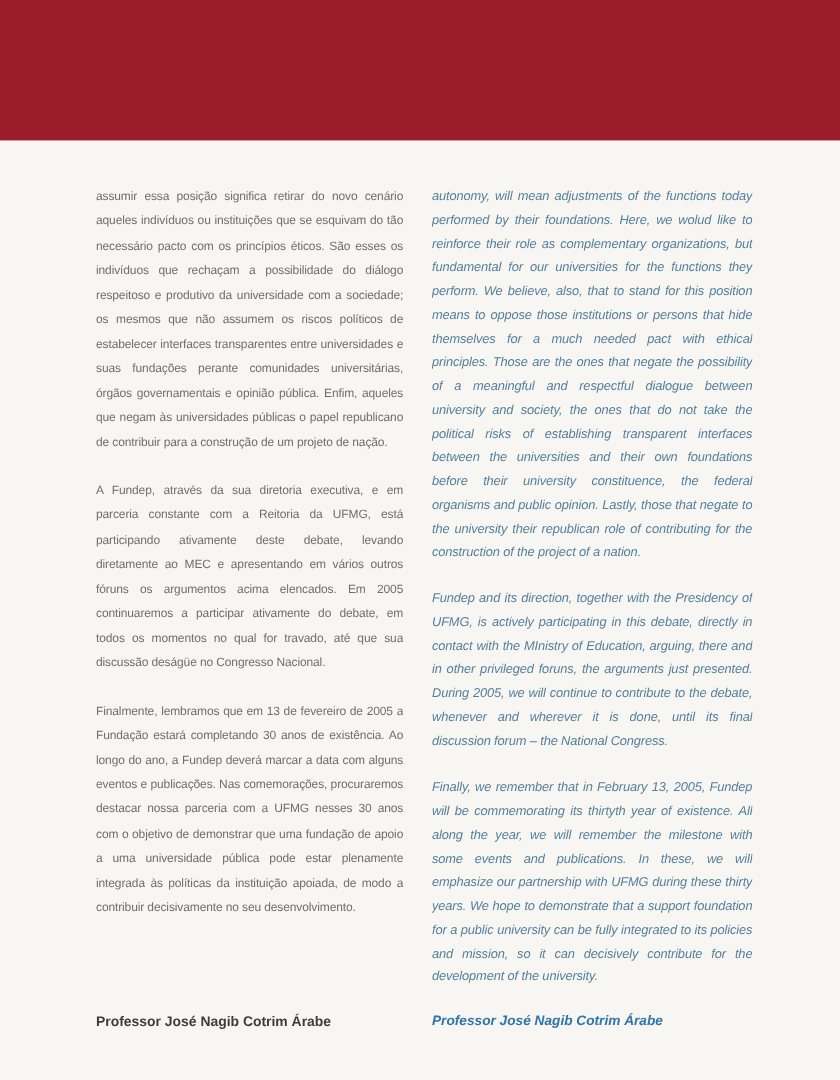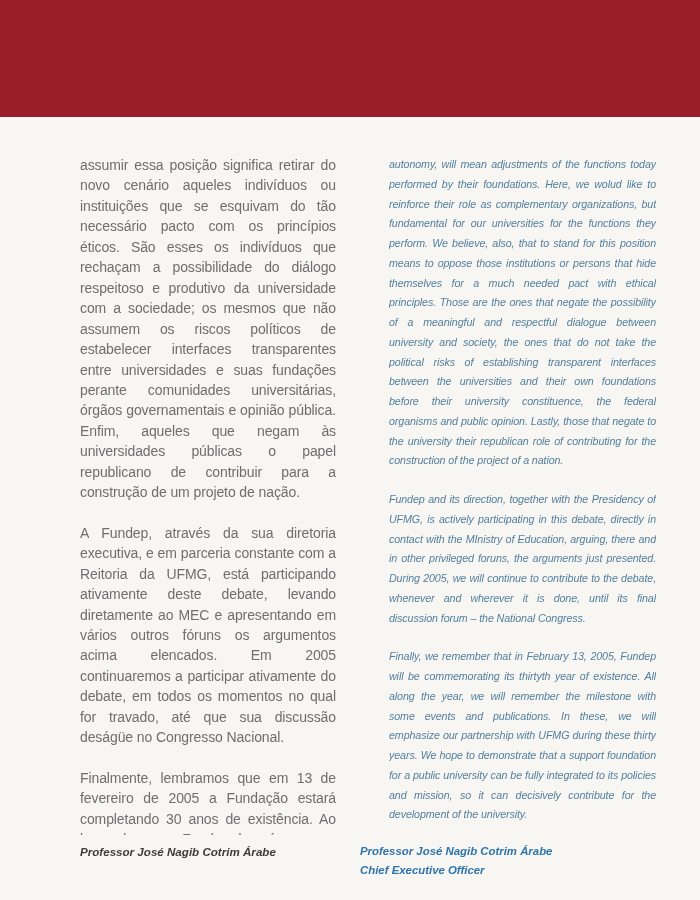--- a/index.html
+++ b/index.html
@@ -20,52 +20,51 @@
     position: absolute;
     top: 155px;
     text-align: justify;
     max-height: 680px;
     overflow: hidden;
   }
   .col p { margin: 0 0 20px 0; }
   .col-left {
     left: 80px; width: 256px;
     color: #6f6e6e;
-    font-size: 14px;
+    font-size: 10px;
     line-height: 20.45px;
     letter-spacing: -0.1px;
   }
   .col-right {
     left: 360px; width: 267px;
     color: #537f9d;
     font-style: italic;
     font-size: 10.7px;
     line-height: 19.75px;
     letter-spacing: -0.1px;
-    margin-left: 29px;
   }
   .col-right p { margin: 0 0 19px 0; }
   .sig {
     position: absolute;
     top: 842px;
     font-weight: 700;
     line-height: 19.3px;
   }
   .sig-left {
     left: 80px; width: 270px;
     color: #3d3c3c;
     font-size: 11.6px;
   }
   .sig-right {
     left: 360px; width: 270px;
     color: #2e74ad;
     font-style: italic;
     font-size: 11.4px;
   }
-  .sig div { white-space: nowrap; font-style: italic; }
+  .sig div { white-space: nowrap; }
 </style>
 </head>
 <body>
 
 <div class="banner"></div>
 
 <div class="col col-left">
   <p>assumir essa posição significa retirar do novo cenário aqueles indivíduos ou instituições que se esquivam do tão necessário pacto com os princípios éticos. São esses os indivíduos que rechaçam a possibilidade do diálogo respeitoso e produtivo da universidade com a sociedade; os mesmos que não assumem os riscos políticos de estabelecer interfaces transparentes entre universidades e suas fundações perante comunidades universitárias, órgãos governamentais e opinião pública. Enfim, aqueles que negam às universidades públicas o papel republicano de contribuir para a construção de um projeto de nação.</p>
   <p>A Fundep, através da sua diretoria executiva, e em parceria constante com a Reitoria da UFMG, está participando ativamente deste debate, levando diretamente ao MEC e apresentando em vários outros fóruns os argumentos acima elencados. Em 2005 continuaremos a participar ativamente do debate, em todos os momentos no qual for travado, até que sua discussão deságüe no Congresso Nacional.</p>
   <p>Finalmente, lembramos que em 13 de fevereiro de 2005 a Fundação estará completando 30 anos de existência. Ao longo do ano, a Fundep deverá marcar a data com alguns eventos e publicações. Nas comemorações, procuraremos destacar nossa parceria com a UFMG nesses 30 anos com o objetivo de demonstrar que uma fundação de apoio a uma universidade pública pode estar plenamente integrada às políticas da instituição apoiada, de modo a contribuir decisivamente no seu desenvolvimento.</p>
@@ -76,14 +75,13 @@
   <p>Fundep and its direction, together with the Presidency of UFMG, is actively participating in this debate, directly in contact with the MInistry of Education, arguing, there and in other privileged foruns, the arguments just presented. During 2005, we will continue to contribute to the debate, whenever and wherever it is done, until its final discussion forum – the National Congress.</p>
   <p>Finally, we remember that in February 13, 2005, Fundep will be commemorating its thirtyth year of existence. All along the year, we will remember the milestone with some events and publications. In these, we will emphasize our partnership with UFMG during these thirty years. We hope to demonstrate that a support foundation for a public university can be fully integrated to its policies and mission, so it can decisively contribute for the development of the university.</p>
 </div>
 
 <div class="sig sig-left">
   <div>Professor José Nagib Cotrim Árabe</div>
 </div>
 
 <div class="sig sig-right">
   <div>Professor José Nagib Cotrim Árabe</div>
-  <div>Chief Executive Officer</div>
 </div>
 
 </body></html>

